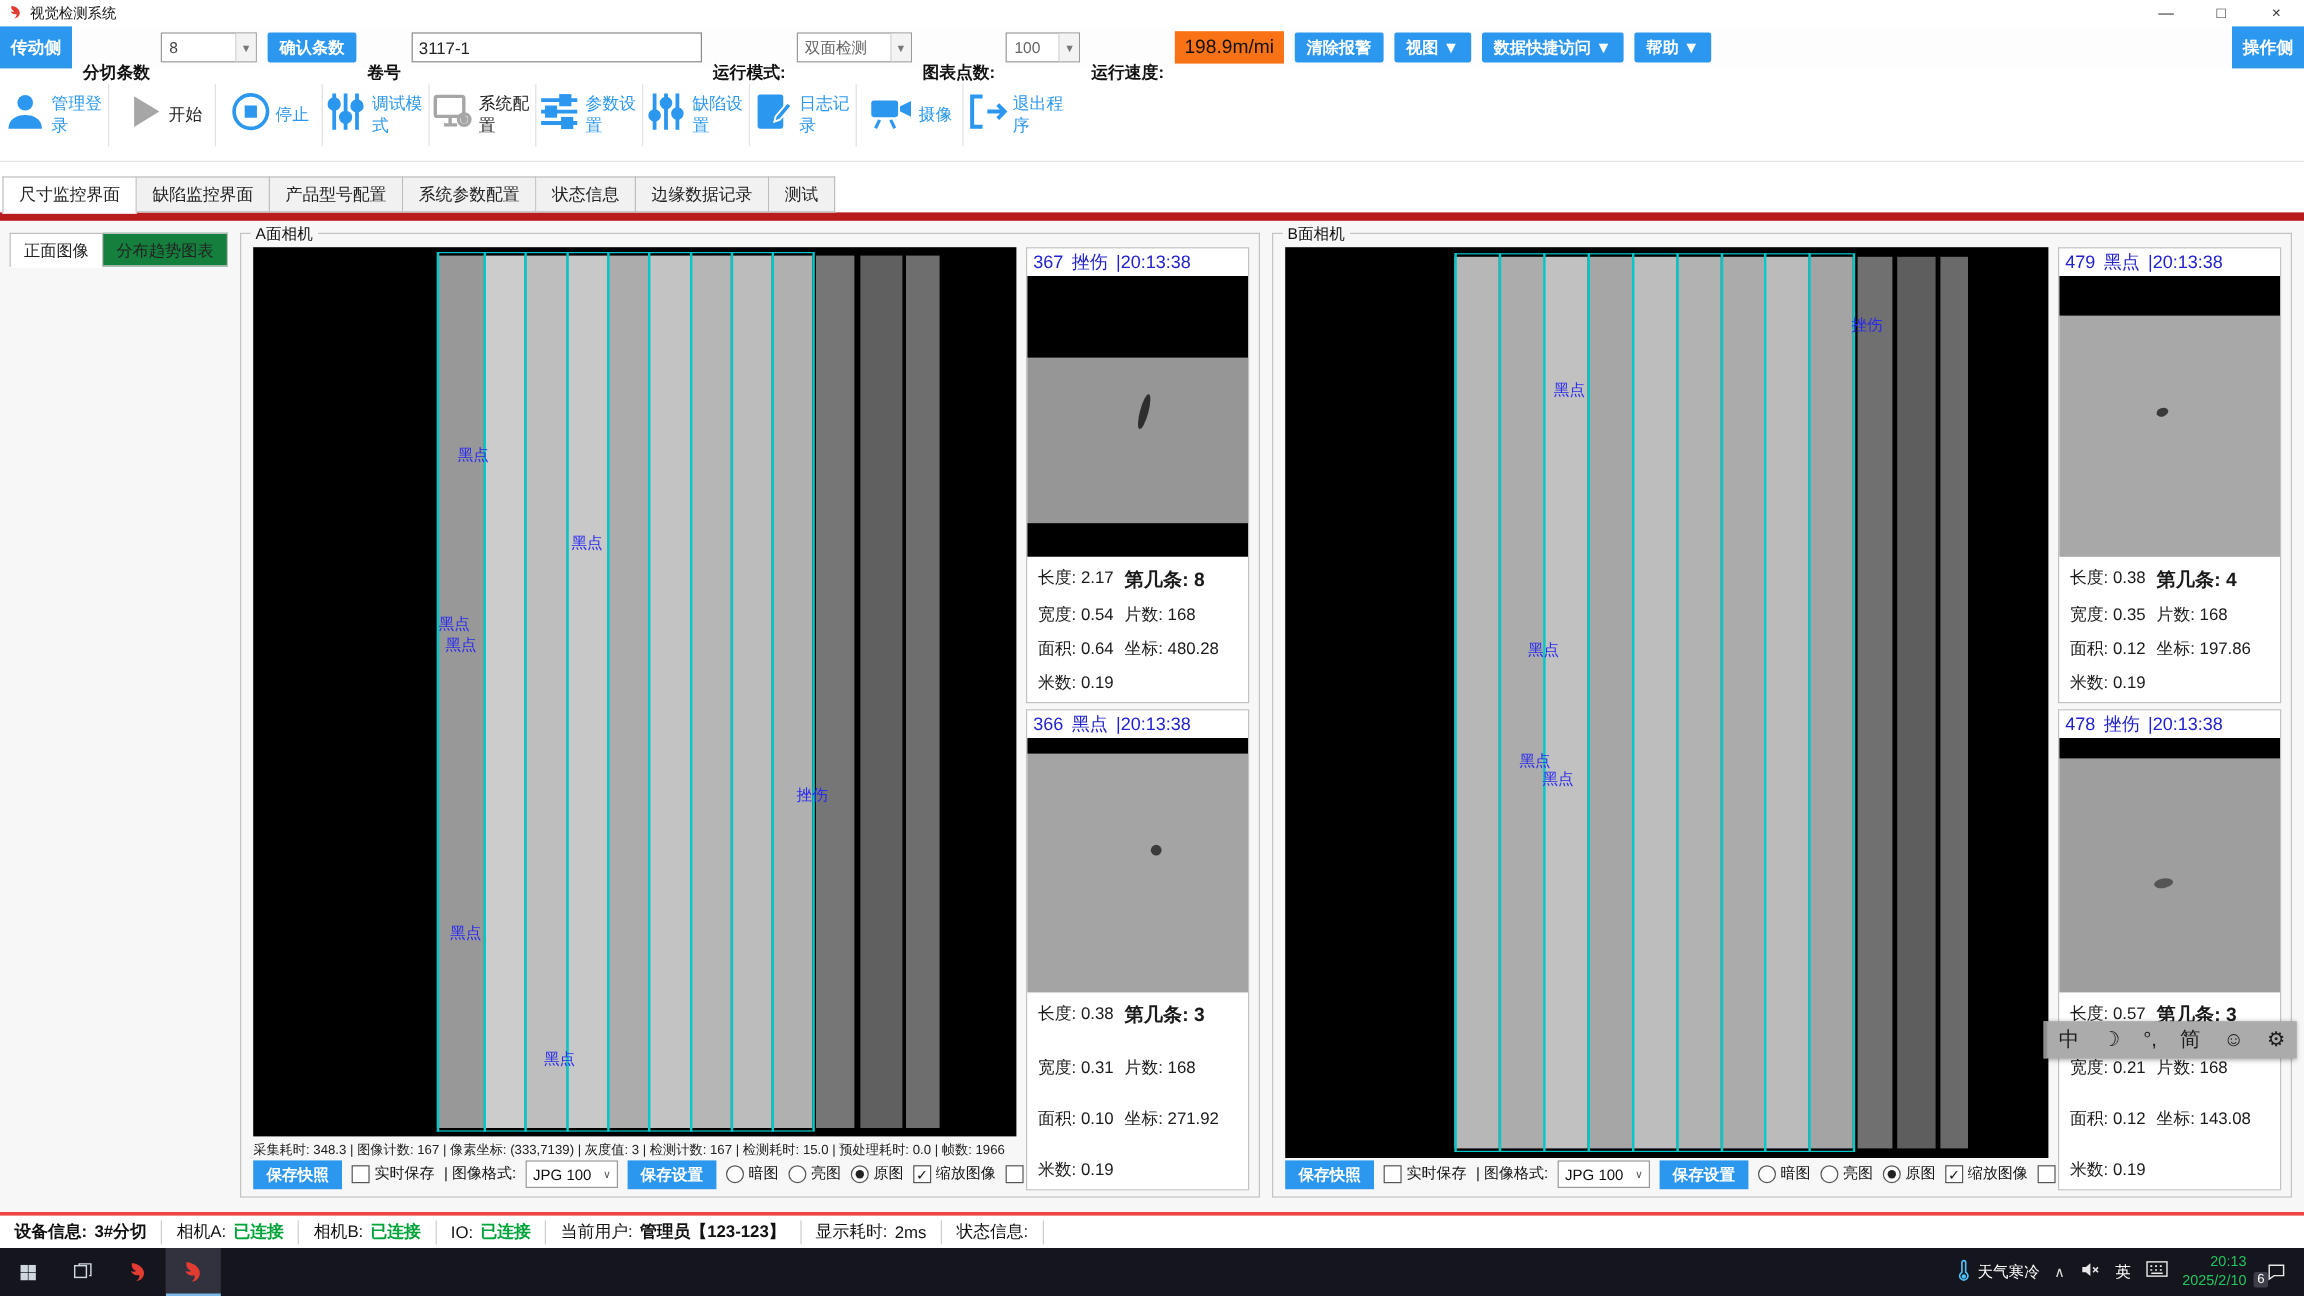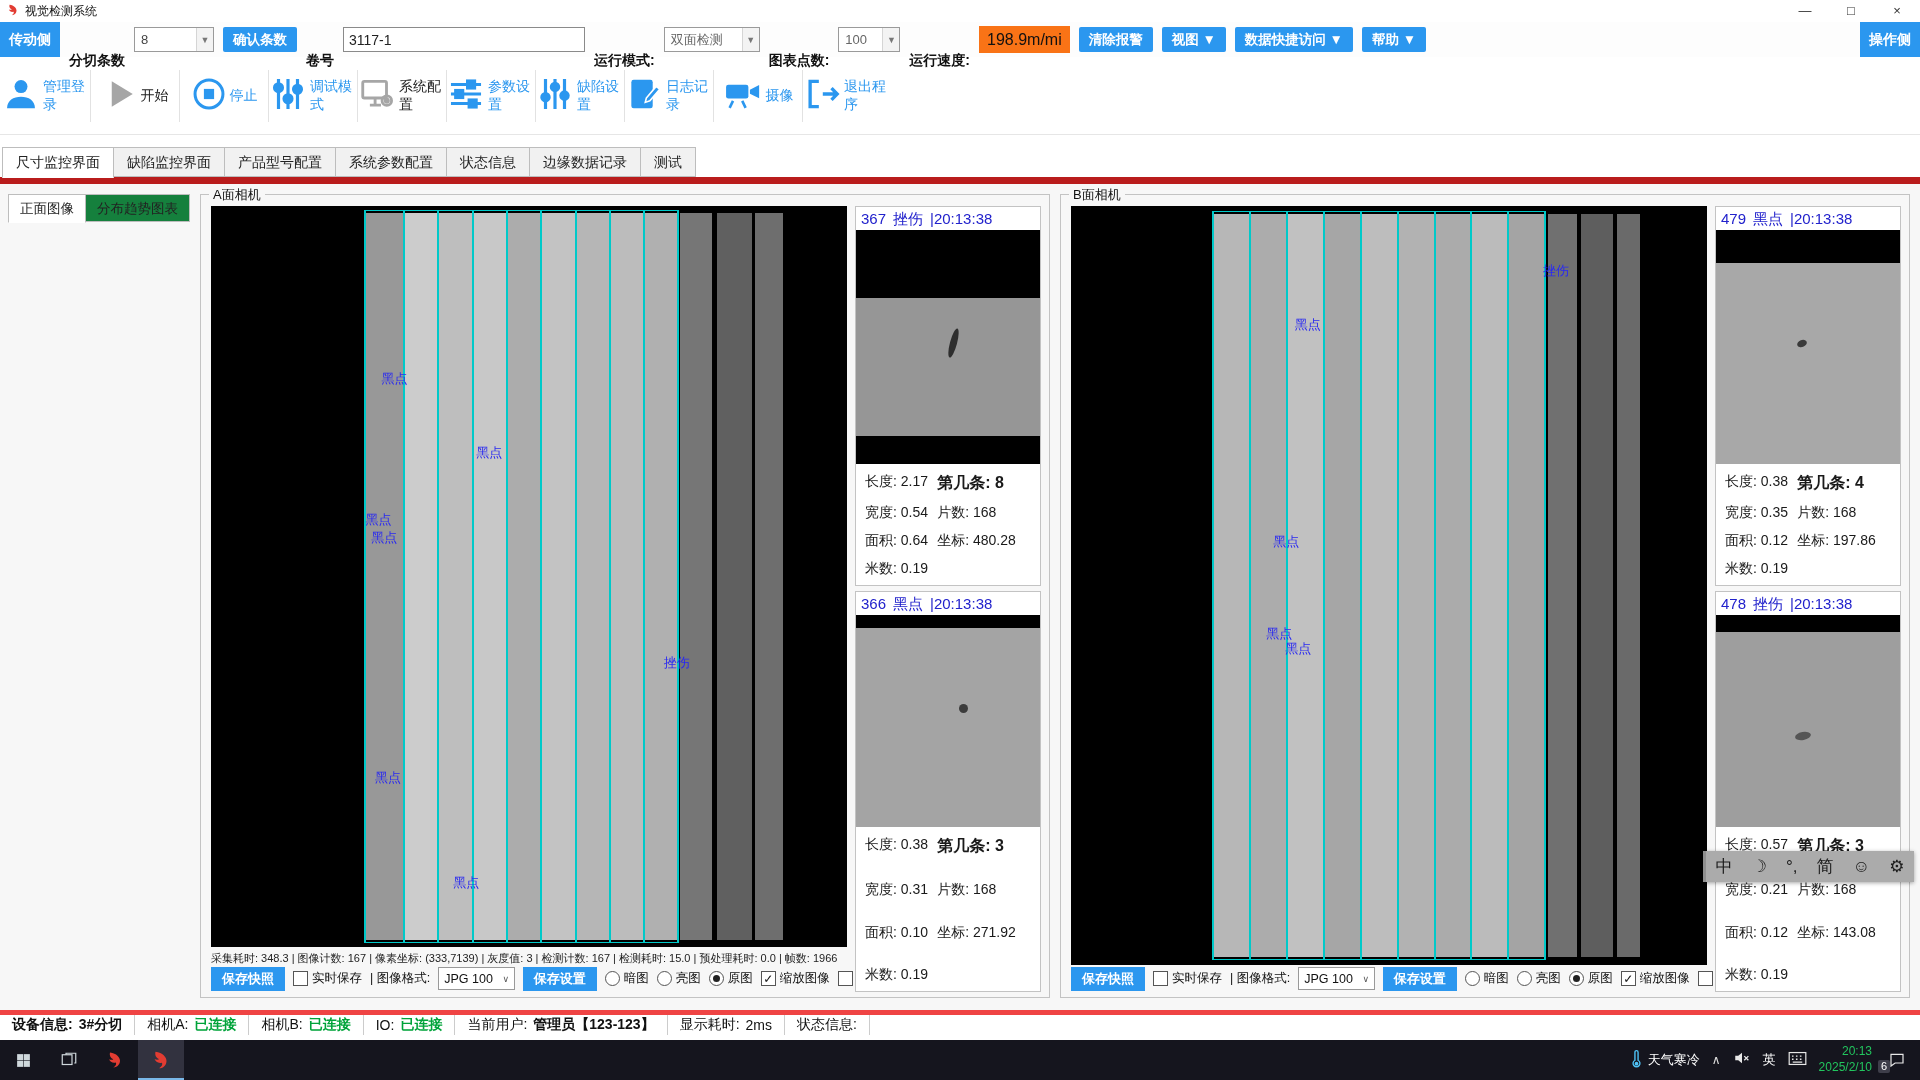--- a/index.html
+++ b/index.html
@@ -73,21 +73,21 @@
   .card-head { height:23px; line-height:23px; padding:0 5px; color:#2222cc; font-size:15px; display:flex; gap:7px; white-space:nowrap; }
   .thumb { position:relative; overflow:hidden; }
   .card1 .thumb { height:234px; } .card2 .thumb { height:212px; }
   .band { position:absolute; left:0; right:0; background:#000; }
   .mark { position:absolute; border-radius:50%; }
   .card-stats { flex:1; padding:9px 9px 7px 9px; display:grid; grid-template-columns:1fr 1.3fr; font-size:14px; color:#1a1a1a; align-content:space-between; }
   .stat-cell { white-space:nowrap; }
   .stat-strip { font-weight:bold; font-size:16px; }
 
   
-  .appstatus { position:absolute; left:0; right:0; bottom:40px; height:30px; background:#fff; border-top:5px solid #ef4444; display:flex; align-items:flex-start; font-size:14px; color:#111; }
+  .appstatus { position:absolute; left:0; right:0; bottom:40px; height:30px; background:#fff; border-top:3px solid #ef4444; display:flex; align-items:center; font-size:14px; color:#111; }
   .as-seg { padding:0 12px; height:20px; display:flex; align-items:center; gap:6px; border-right:1px solid #ccc; white-space:nowrap; }
   .as-green { color:#00a33a; font-weight:bold; }
   .as-bold { font-weight:bold; }
 
   
   .taskbar { position:absolute; left:0; right:0; bottom:0; height:40px; background:#15151e; display:flex; align-items:center; color:#eee; }
   .tk-btn { width:46px; height:40px; display:flex; align-items:center; justify-content:center; }
   .tk-btn.active-app { background:#32323f; box-shadow:inset 0 -2px 0 #7ab8e8; }
   .tk-right { margin-left:auto; display:flex; align-items:center; gap:12px; padding-right:10px; }
   .tk-weather { display:flex; align-items:center; gap:4px; font-size:13px; color:#fff; }

